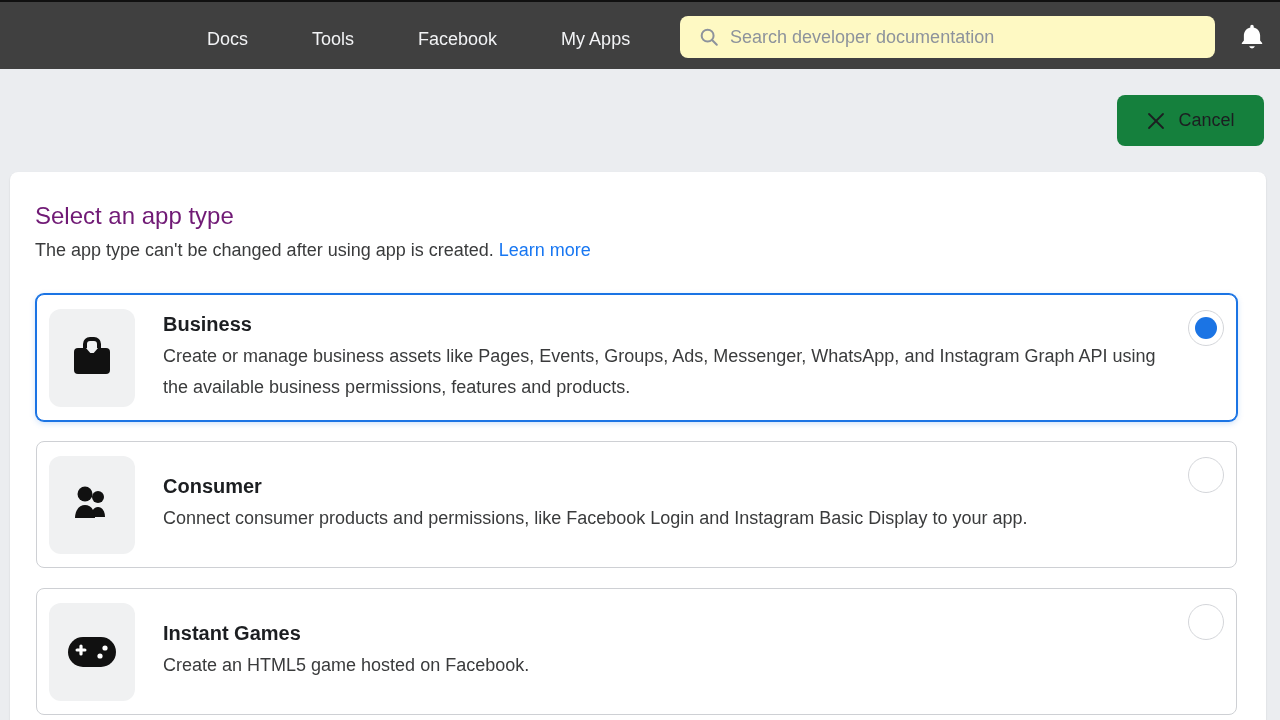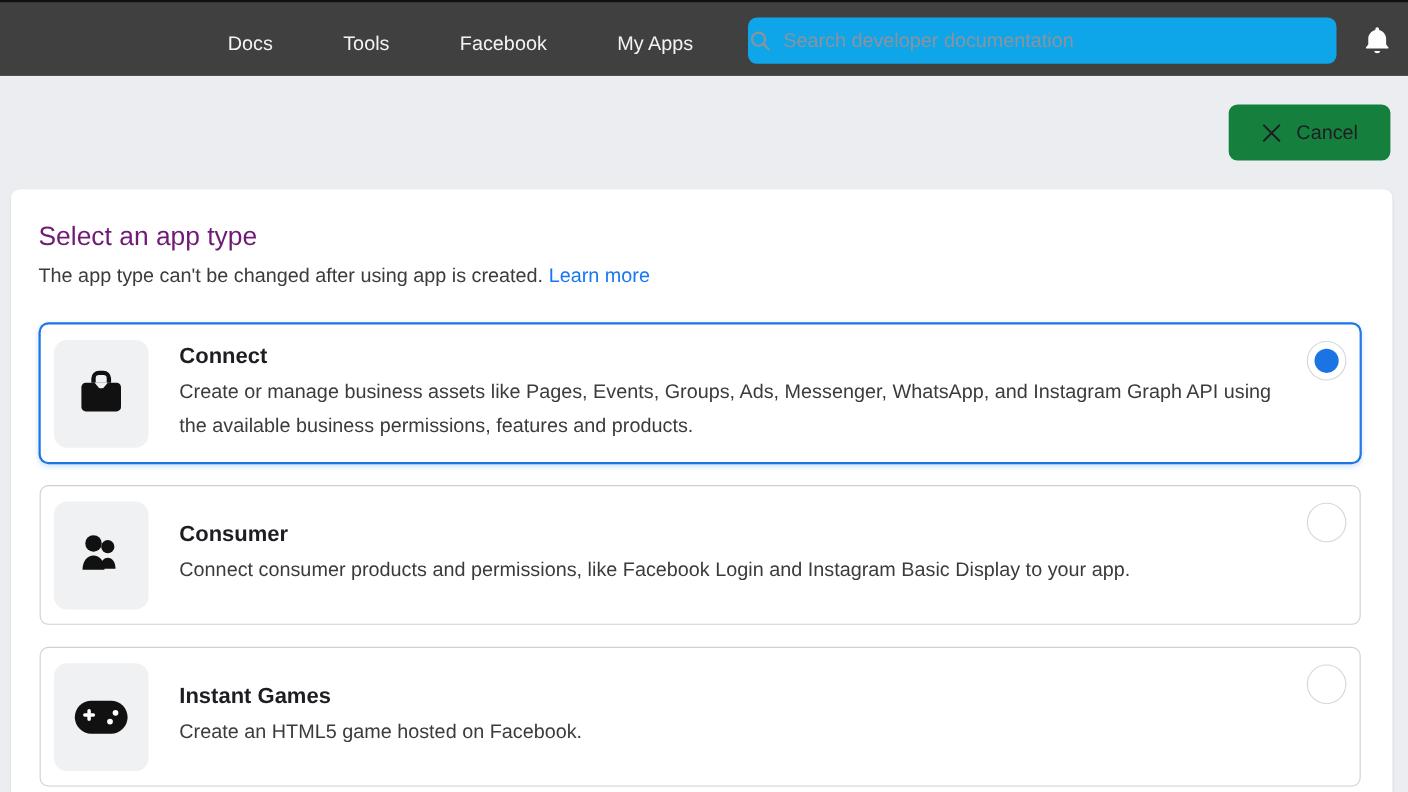--- a/index.html
+++ b/index.html
@@ -18,22 +18,22 @@
   }
   .nav-items {
     position:absolute; left:195px; top:0; height:74px;
     display:flex; align-items:center; gap:64px;margin-left:12px;
   }
   .nav-item {
     color:#f2f3f5; font-size:18px; cursor:pointer; white-space:nowrap;
   }
   .searchbar {
     position:absolute; left:680px; top:14px; width:535px; height:42px;
-    background:#0ea5e9; border-radius:8px;
-    display:flex; align-items:center; padding:0 0; gap:10px;
+    background:#fef9c3; border-radius:8px;
+    display:flex; align-items:center; padding:0 18px; gap:10px;
   }
   .searchbar svg { flex:0 0 auto; }
   .searchbar input {
     border:none; outline:none; background:transparent;
     font-size:18px; color:#1c1e21; width:100%;
     font-family:"Liberation Sans","DejaVu Sans",sans-serif;
   }
   .searchbar input::placeholder { color:#8d939c; opacity:1; }
   .bell-btn {
     position:absolute; left:1234px; top:17px; width:36px; height:36px;
@@ -140,21 +140,21 @@
   <div class="card card-1 selected">
     <div class="icon-tile">
       <svg width="46" height="44" viewBox="0 0 46 44">
         <path d="M16 12v-4a5 5 0 0 1 5-5h4a5 5 0 0 1 5 5v4" fill="none" stroke="#111" stroke-width="4"></path>
         <rect x="5" y="12" width="36" height="26" rx="4" fill="#111"></rect>
         <path d="M17 12l6 7 6-7z" fill="#f0f1f2"></path>
         <path d="M20.5 17h5v5h-5z" fill="#111"></path>
       </svg>
     </div>
     <div class="card-text">
-      <span class="card-title">Connect</span>
+      <span class="card-title">Business</span>
       <span class="card-desc">Create or manage business assets like Pages, Events, Groups, Ads, Messenger, WhatsApp, and Instagram Graph API using the available business permissions, features and products.</span>
     </div>
     <div class="radio checked">
         <div class="dot"></div>
       </div>
   </div>
 
   <div class="card card-2">
     <div class="icon-tile">
       <svg width="46" height="40" viewBox="0 0 46 40">

